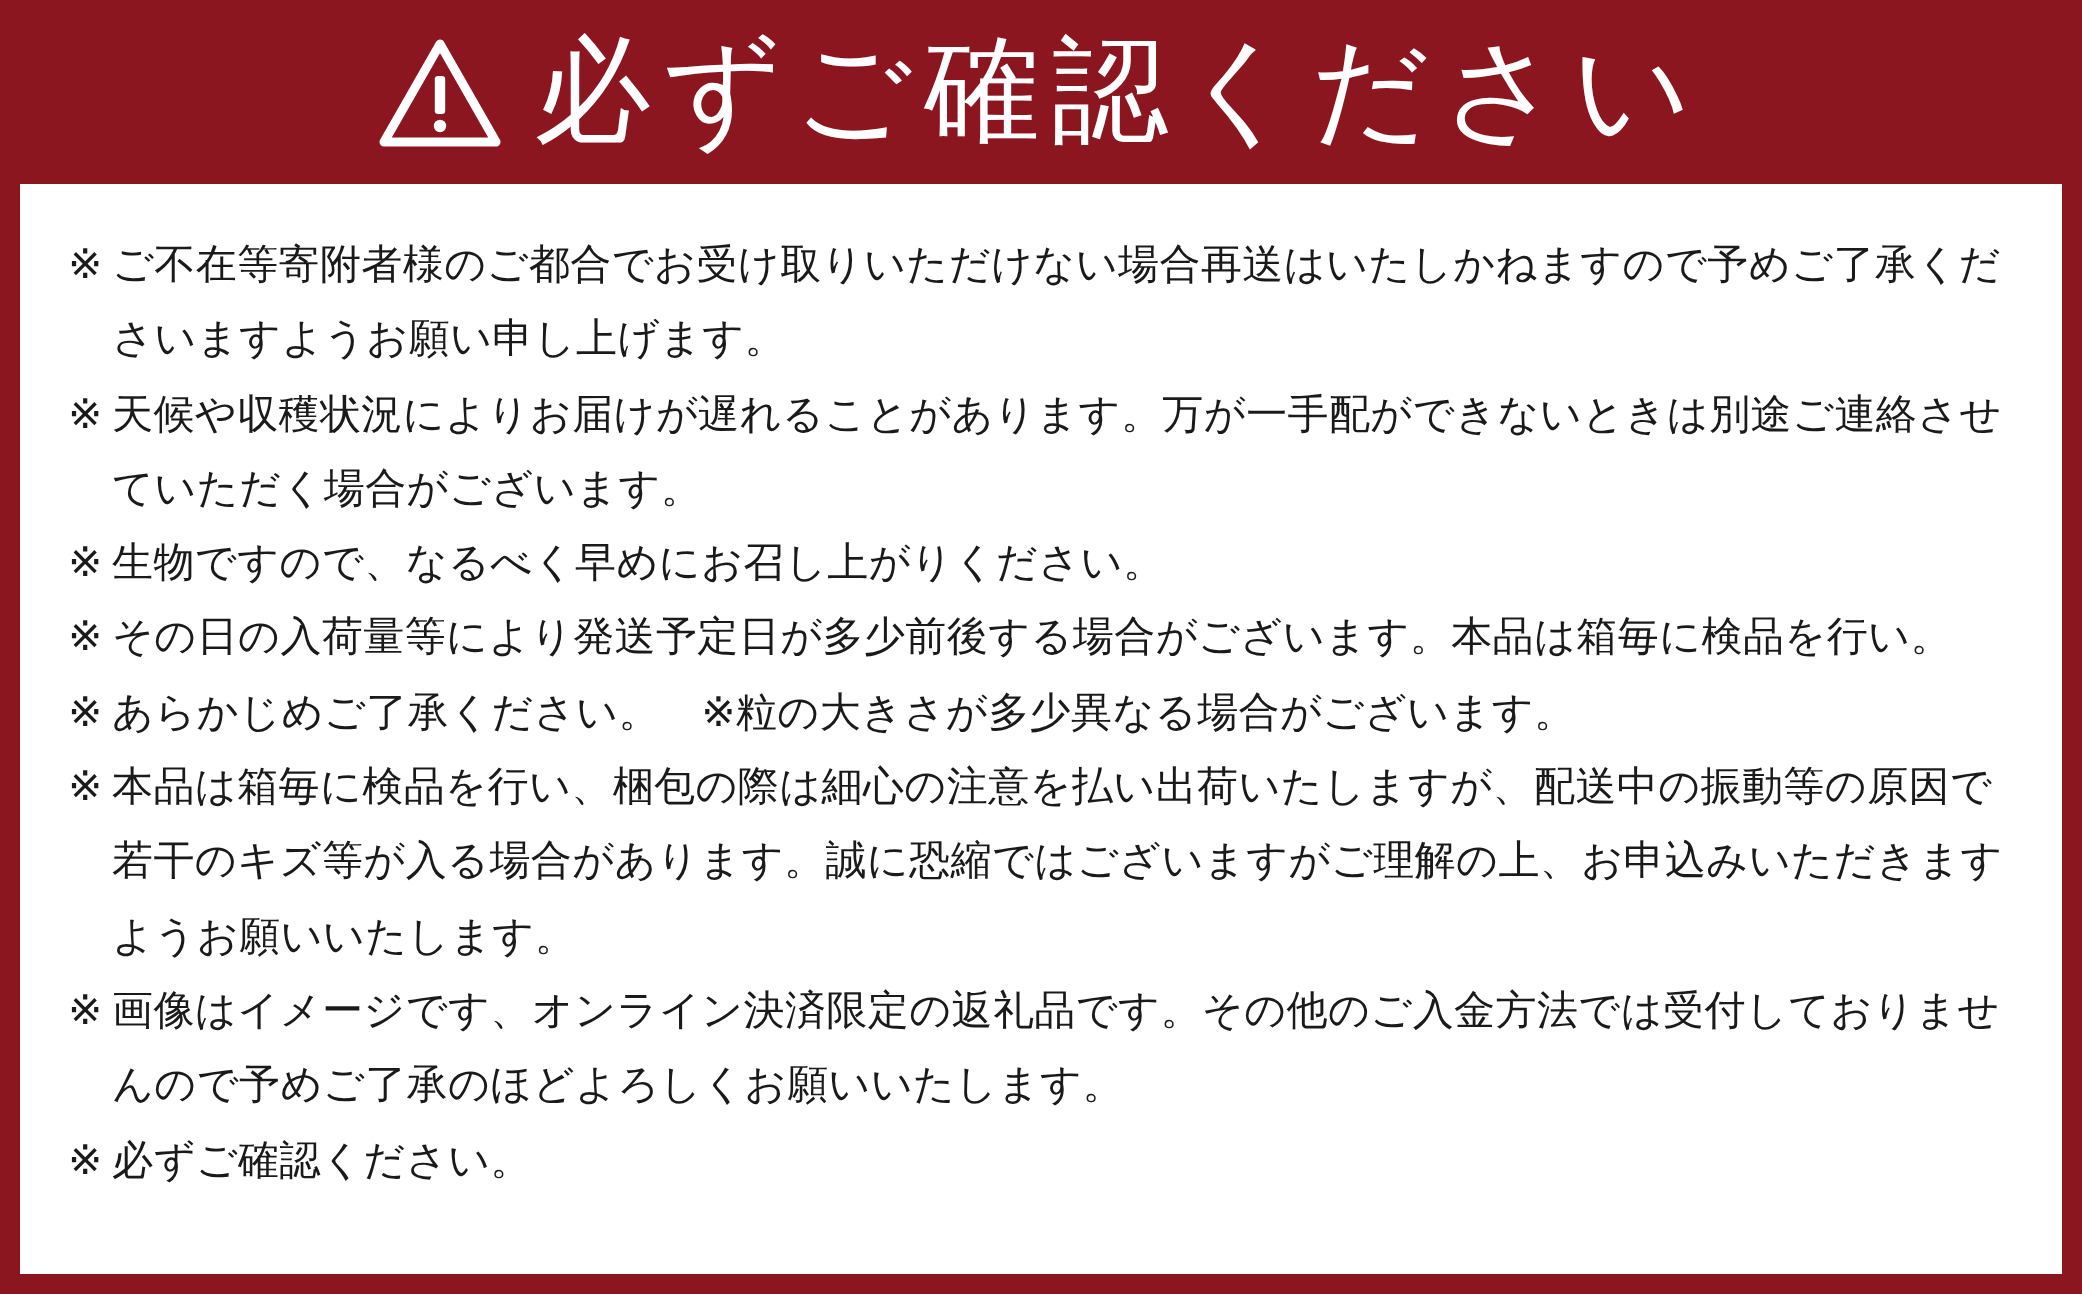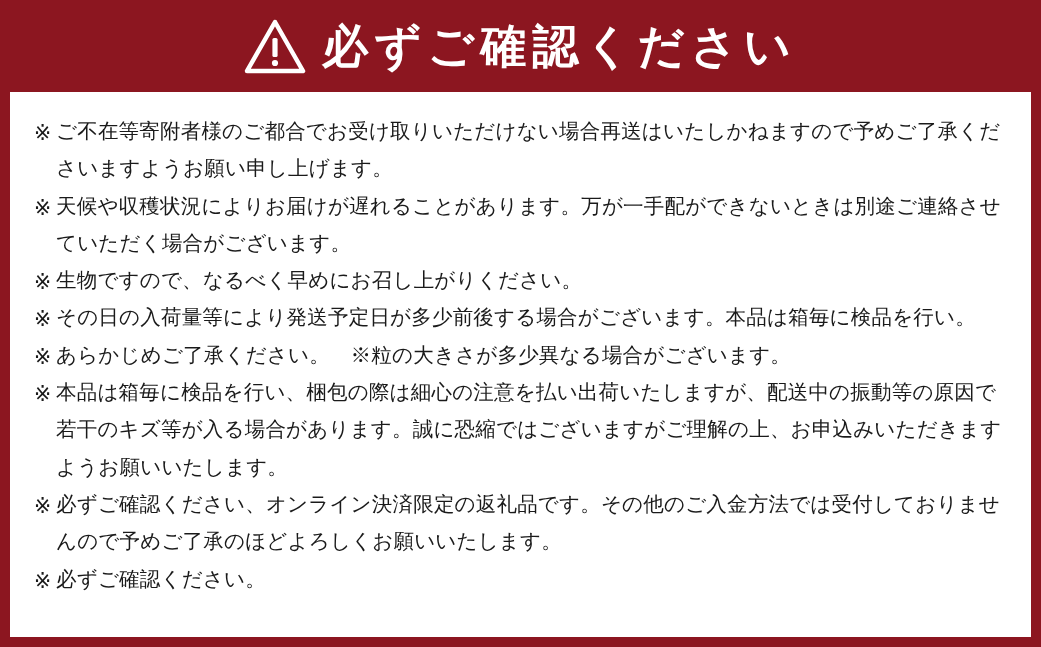--- a/index.html
+++ b/index.html
@@ -33,22 +33,22 @@
   }
   .warning-icon {
     width: 62px;
     height: 56px;
     display: block;
     flex: 0 0 auto;
     margin-top: 2px;
   }
   .header-title {
     color: #ffffff;
-    font-size: 46px;
-    font-weight: bold;
+    font-size: 58px;
+    font-weight: normal;
     letter-spacing: 6px;
     line-height: 1;
     white-space: nowrap;
   }
   .notice-body {
     flex: 1 1 auto;
     background: #ffffff;
     margin: 0 10px 10px 10px;
     padding: 22px 20px 10px 24px;
     box-sizing: border-box;
@@ -68,21 +68,20 @@
     letter-spacing: 0.2px;
   }
   .item-mark {
     flex: 0 0 auto;
     width: 22px;
     text-align: left;
   }
   .item-text {
     flex: 1 1 auto;
     text-indent: 0;
-    font-family: Liberation Mono, monospace;
   }
 </style>
 </head>
 <body>
 
 <div class="notice-card">
 
   <div class="notice-header">
     <svg class="warning-icon" viewBox="0 0 62 56" aria-hidden="true">
       <path d="M31 3 L59 52 L3 52 Z" fill="none" stroke="#ffffff" stroke-width="4.5" stroke-linejoin="round"></path>
@@ -120,21 +119,21 @@
         <span class="item-text">あらかじめご了承ください。　※粒の大きさが多少異なる場合がございます。</span>
       </li>
 
       <li class="notice-item">
         <span class="item-mark">※</span>
         <span class="item-text">本品は箱毎に検品を行い、梱包の際は細心の注意を払い出荷いたしますが、配送中の振動等の原因で若干のキズ等が入る場合があります。誠に恐縮ではございますがご理解の上、お申込みいただきますようお願いいたします。</span>
       </li>
 
       <li class="notice-item">
         <span class="item-mark">※</span>
-        <span class="item-text">必ずご確認ください、オンライン決済限定の返礼品です。その他のご入金方法では受付しておりませんので予めご了承のほどよろしくお願いいたします。</span>
+        <span class="item-text">画像はイメージです、オンライン決済限定の返礼品です。その他のご入金方法では受付しておりませんので予めご了承のほどよろしくお願いいたします。</span>
       </li>
 
       <li class="notice-item">
         <span class="item-mark">※</span>
         <span class="item-text">必ずご確認ください。</span>
       </li>
 
     </ul>
   </div>
 

